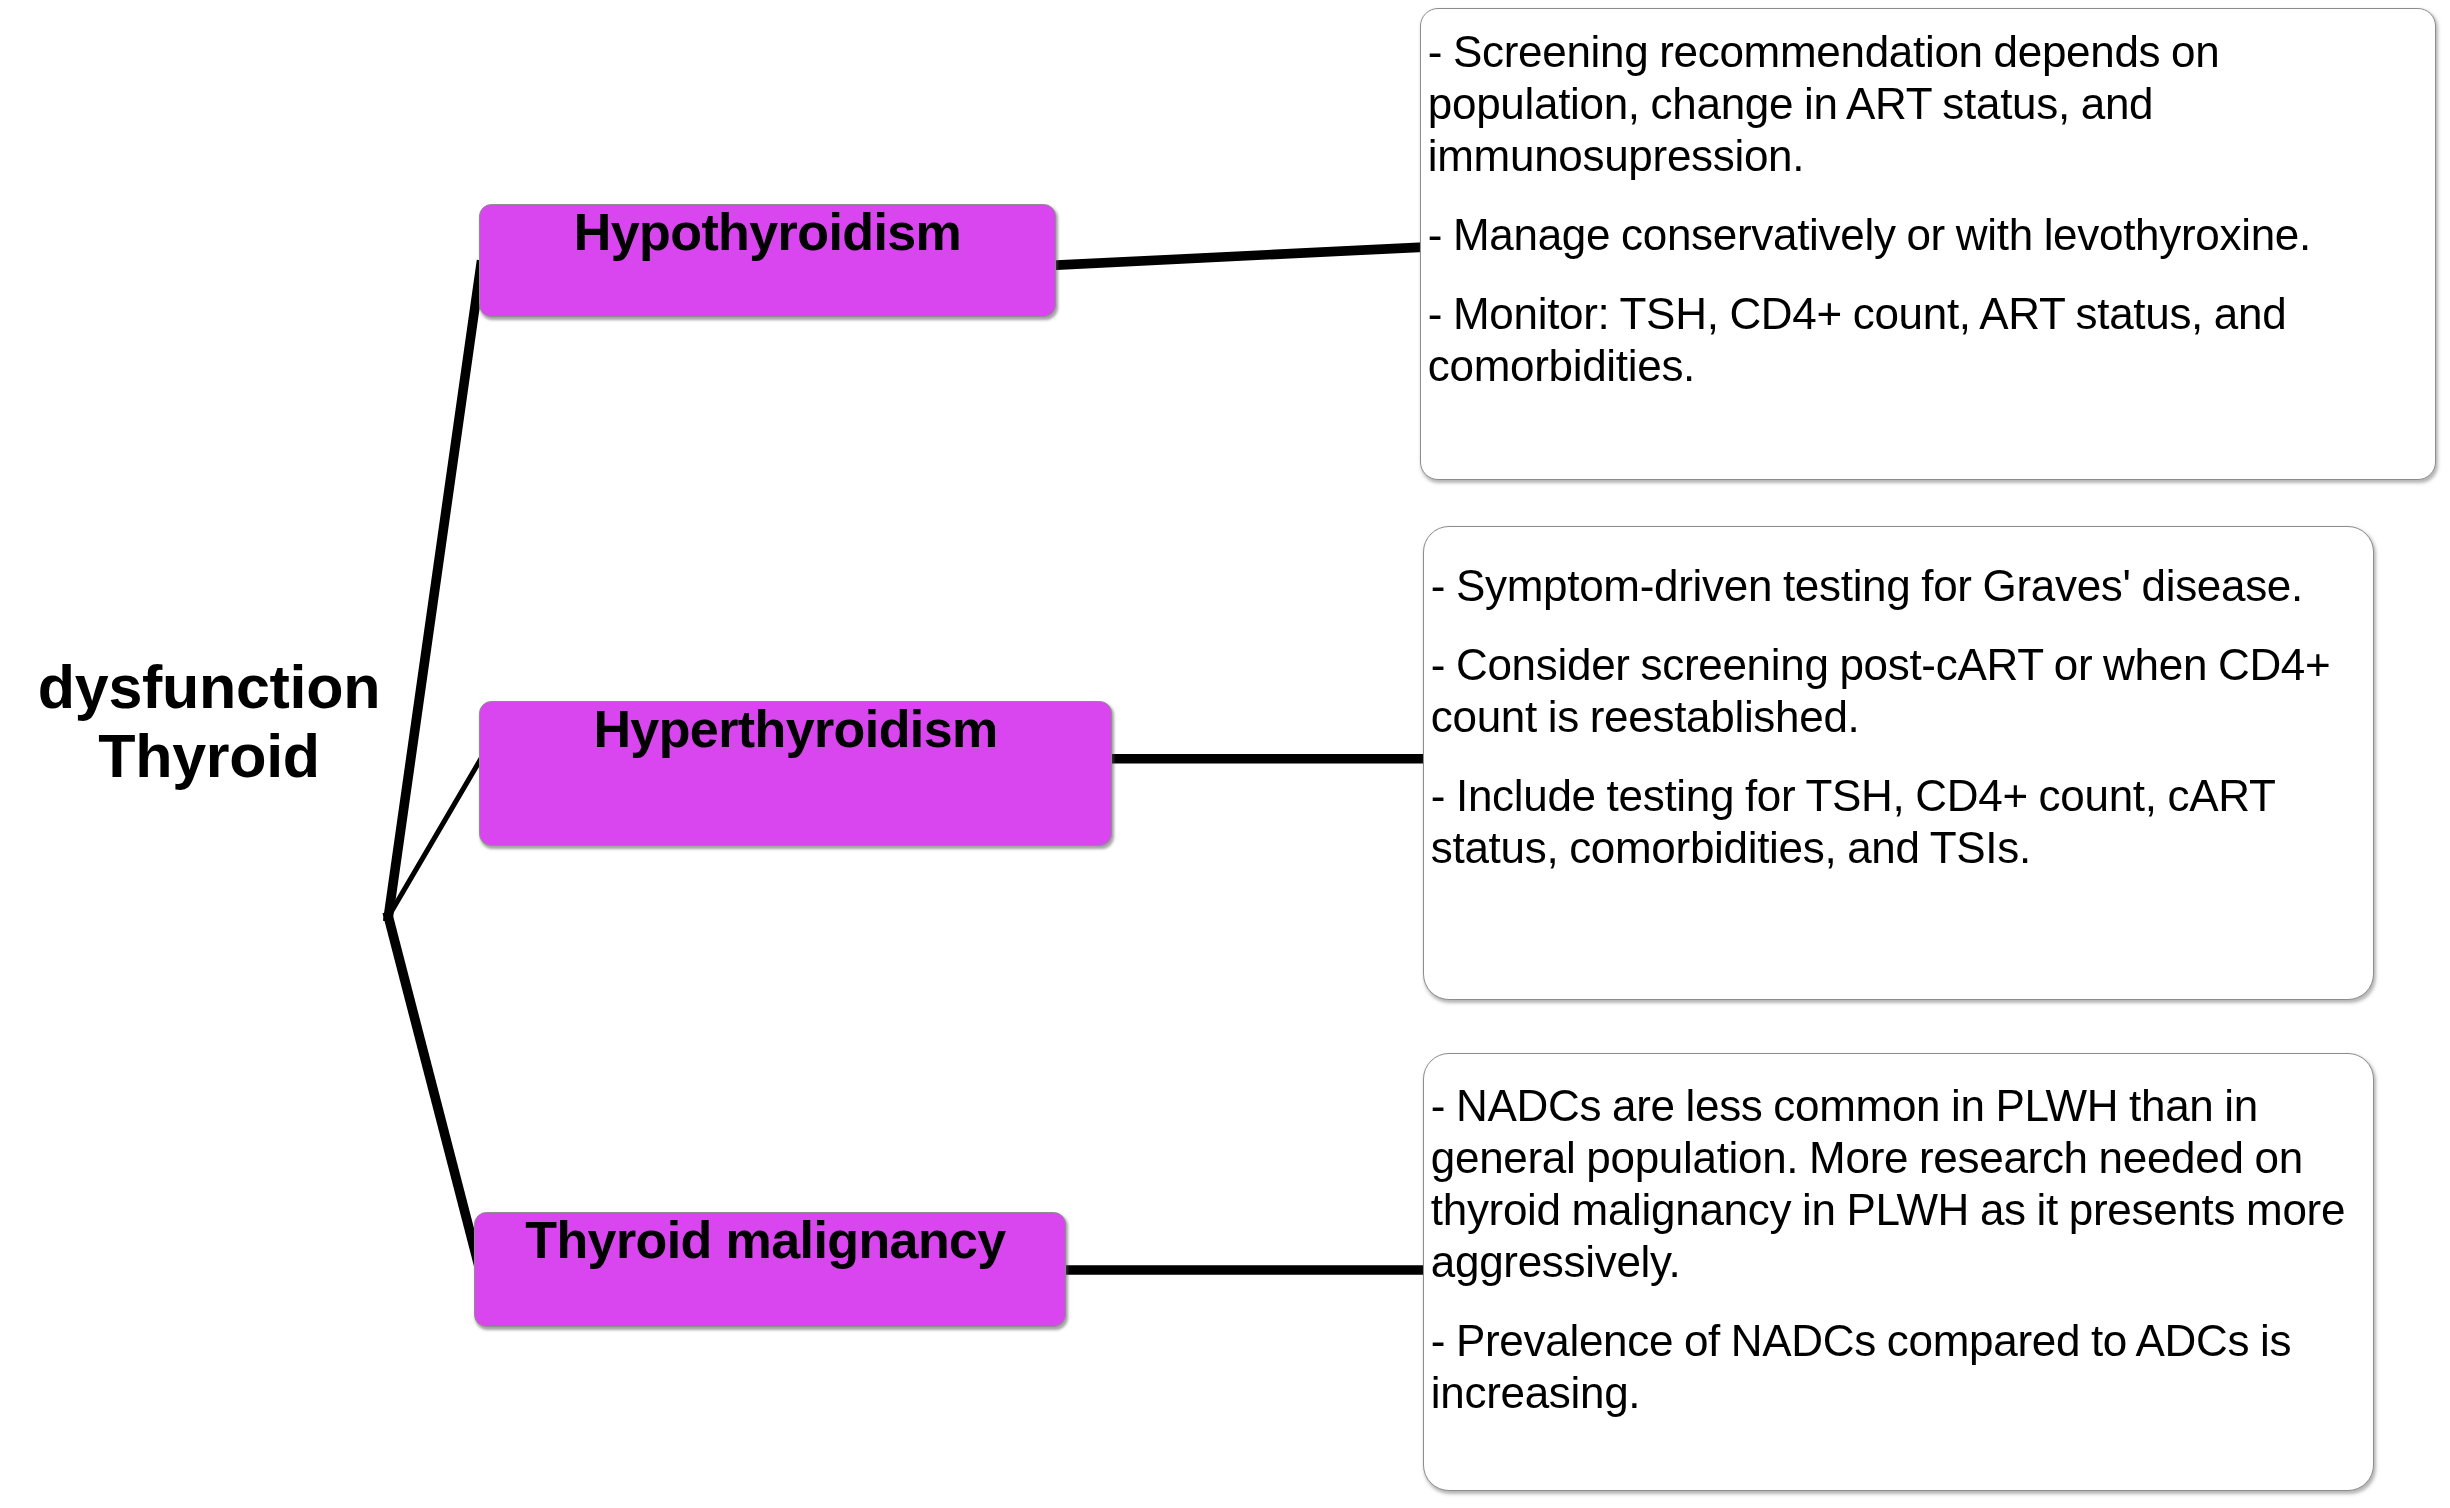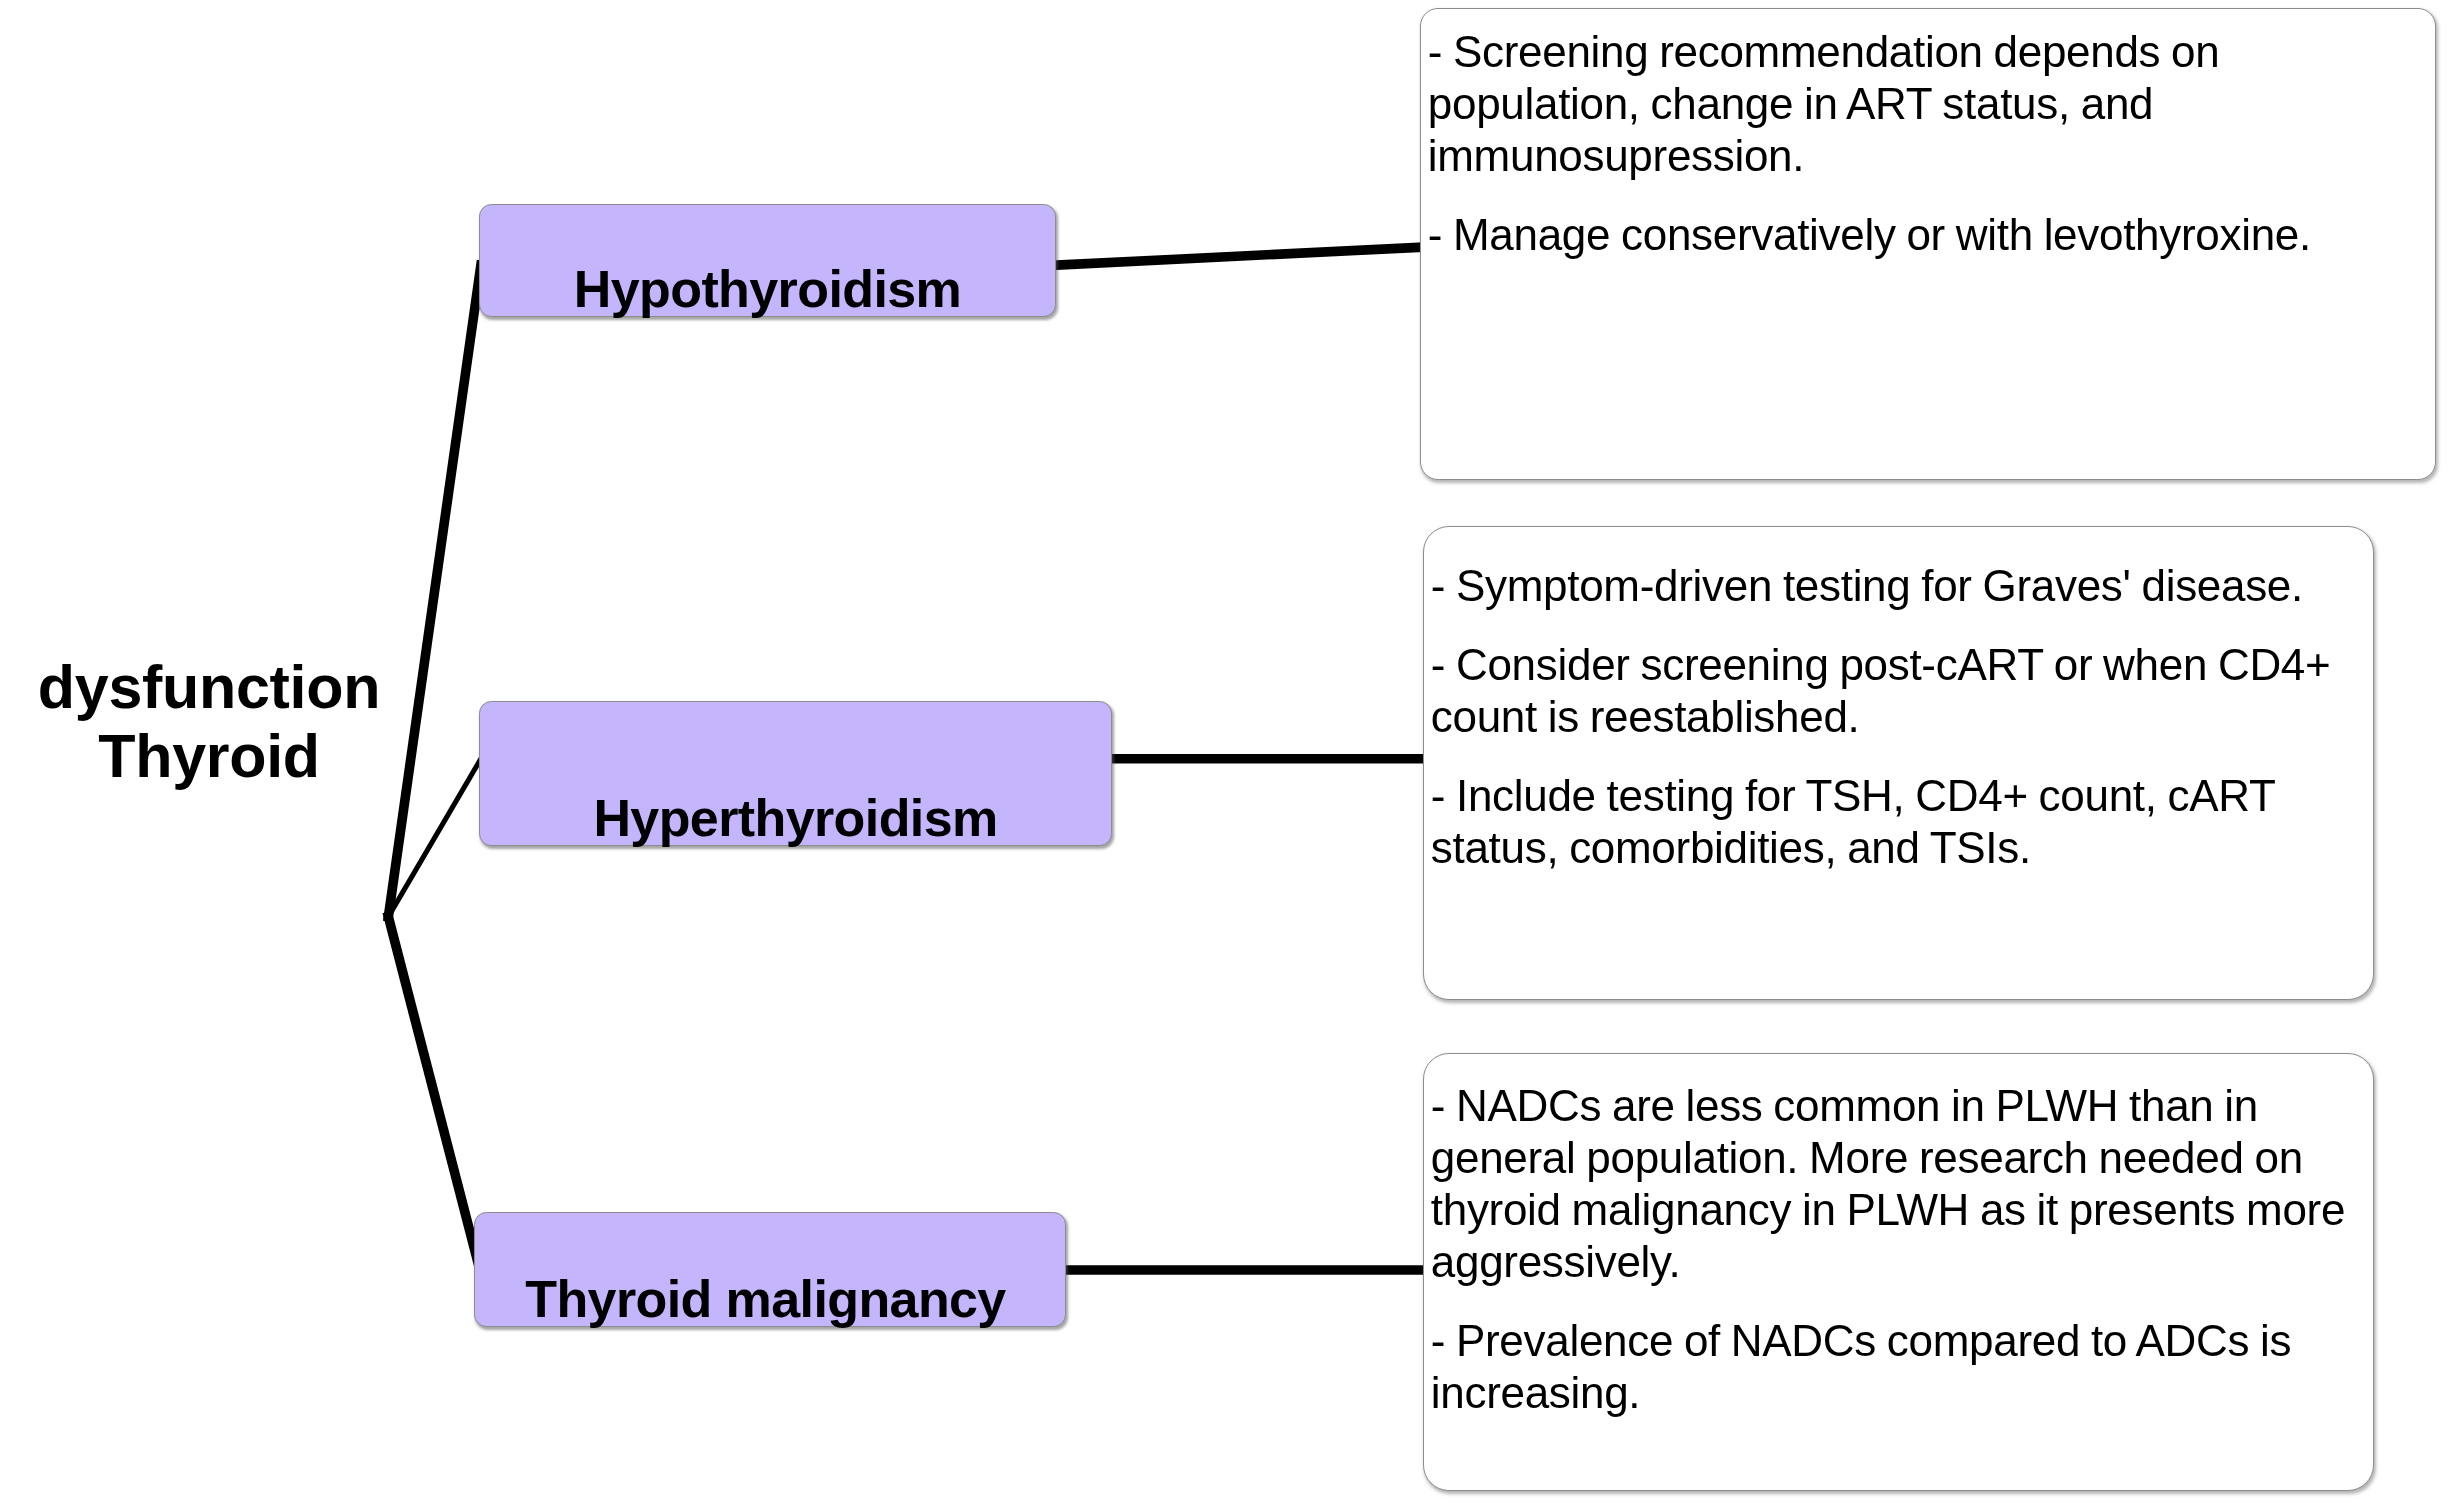--- a/index.html
+++ b/index.html
@@ -45,26 +45,26 @@
   }
   #root-label .rl {
     display: block;
     white-space: nowrap;
   }
 
   
   .node-box {
     position: absolute;
     box-sizing: border-box;
-    background: #c4b5fd;
+    background: #d946ef;
     border: 1.7px solid #8d8d8d;
     border-radius: 12.4px;
     box-shadow: 1.7px 2.3px 2.8px rgba(90,90,90,0.55);
     display: flex;
-    align-items: flex-end;
+    align-items: flex-start;
     justify-content: center;
     overflow: visible;
   }
   .node-box .node-label {
     font-weight: bold;
     font-size: 52px;
     line-height: 54px;
     white-space: nowrap;
     letter-spacing: -0.6px;
   }
@@ -131,20 +131,21 @@
     <span class="node-label">Hyperthyroidism</span>
   </div>
 
   <div class="node-box" id="node-malig">
     <span class="node-label">Thyroid malignancy</span>
   </div>
 
   <div class="detail-box" id="detail-hypo">
     <p class="para">-  Screening recommendation depends on population, change in ART status, and immunosupression.</p>
     <p class="para">- Manage conservatively or with levothyroxine.</p>
+    <p class="para">- Monitor: TSH, CD4+ count, ART status, and comorbidities.</p>
   </div>
 
   <div class="detail-box" id="detail-hyper">
     <p class="para">- Symptom-driven testing for Graves' disease.</p>
     <p class="para">- Consider screening post-cART or when CD4+ count is reestablished.</p>
     <p class="para">- Include testing for TSH, CD4+ count, cART status, comorbidities, and TSIs.</p>
   </div>
 
   <div class="detail-box" id="detail-malig">
     <p class="para">- NADCs are less common in PLWH than in general population. More research needed on thyroid malignancy in PLWH as it presents more aggressively.</p>

